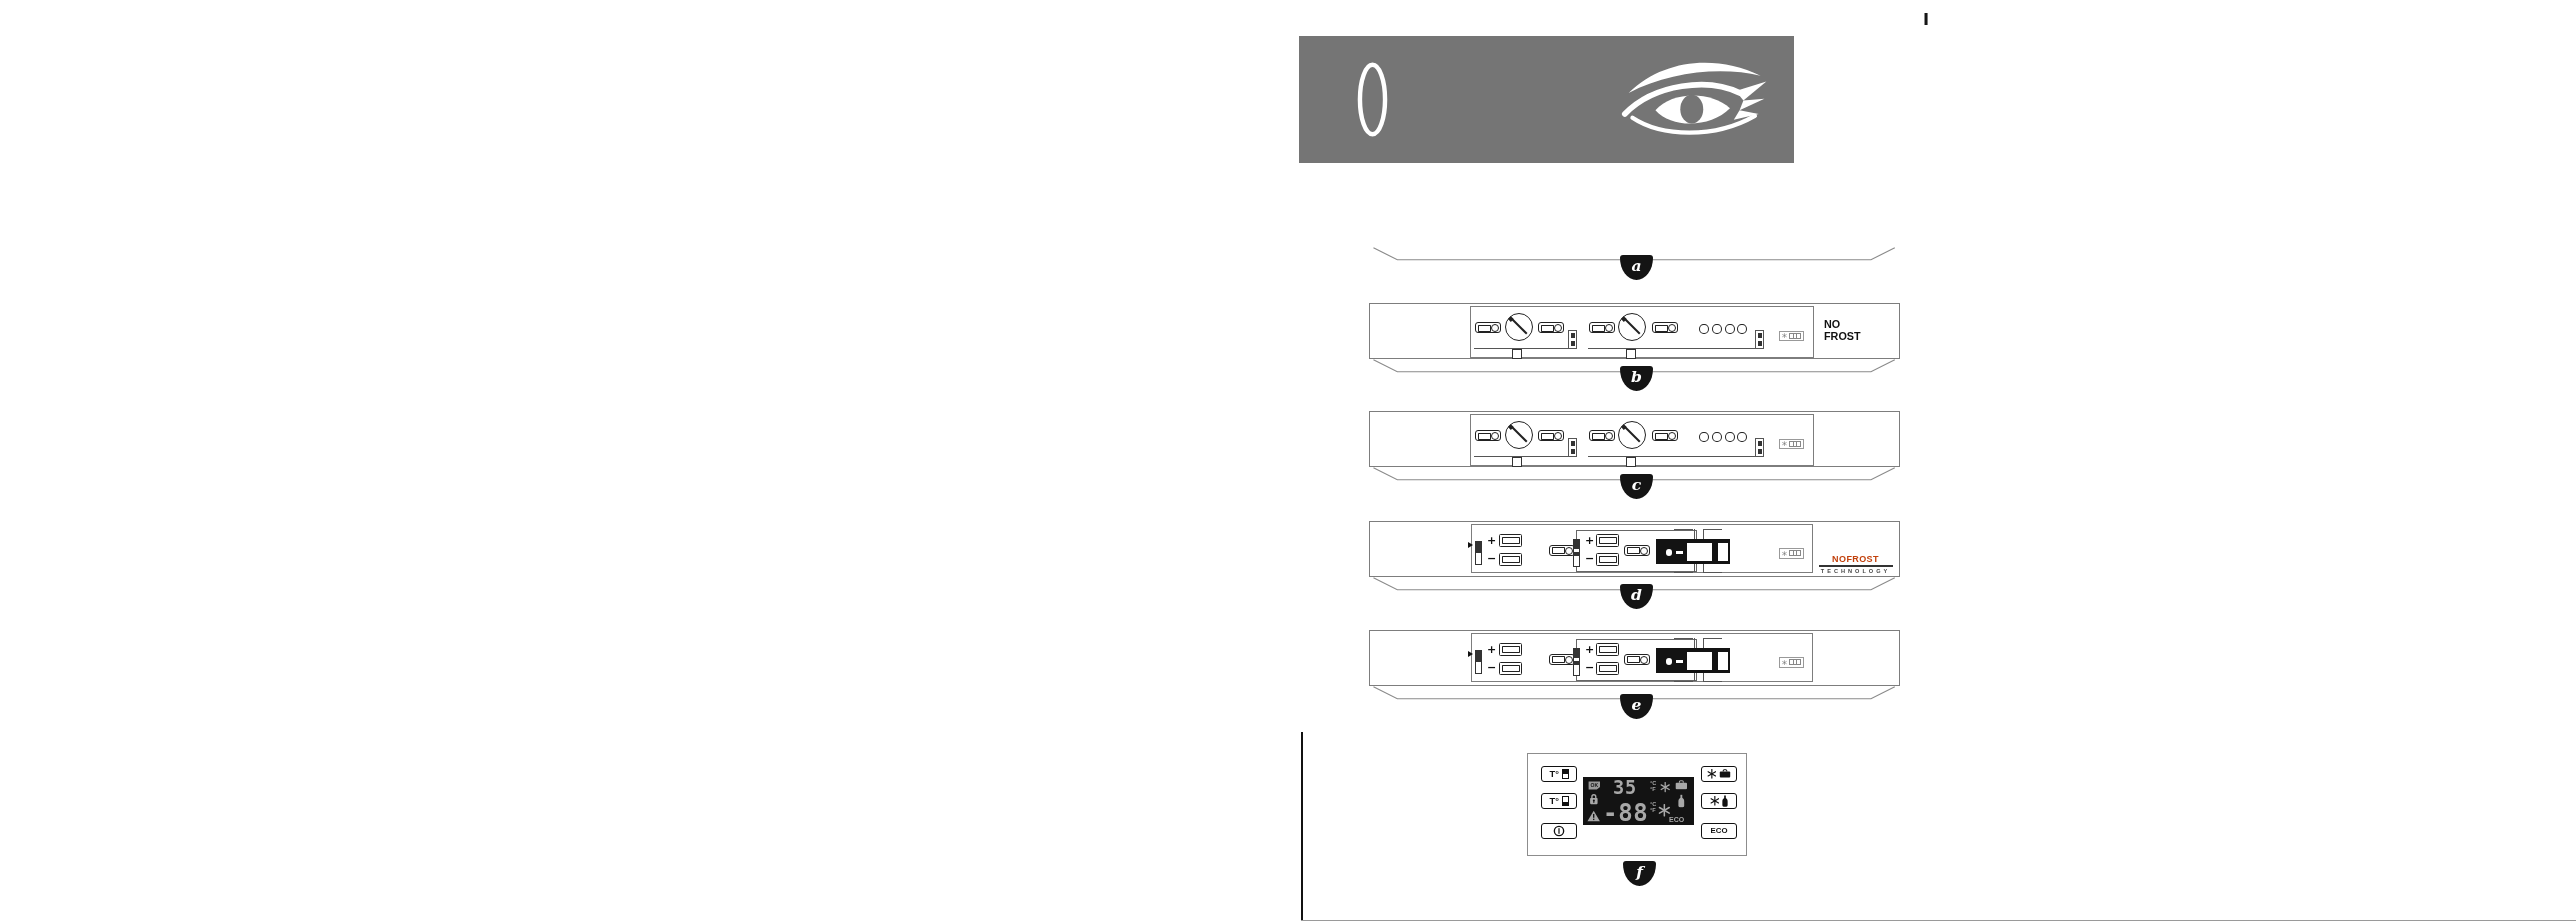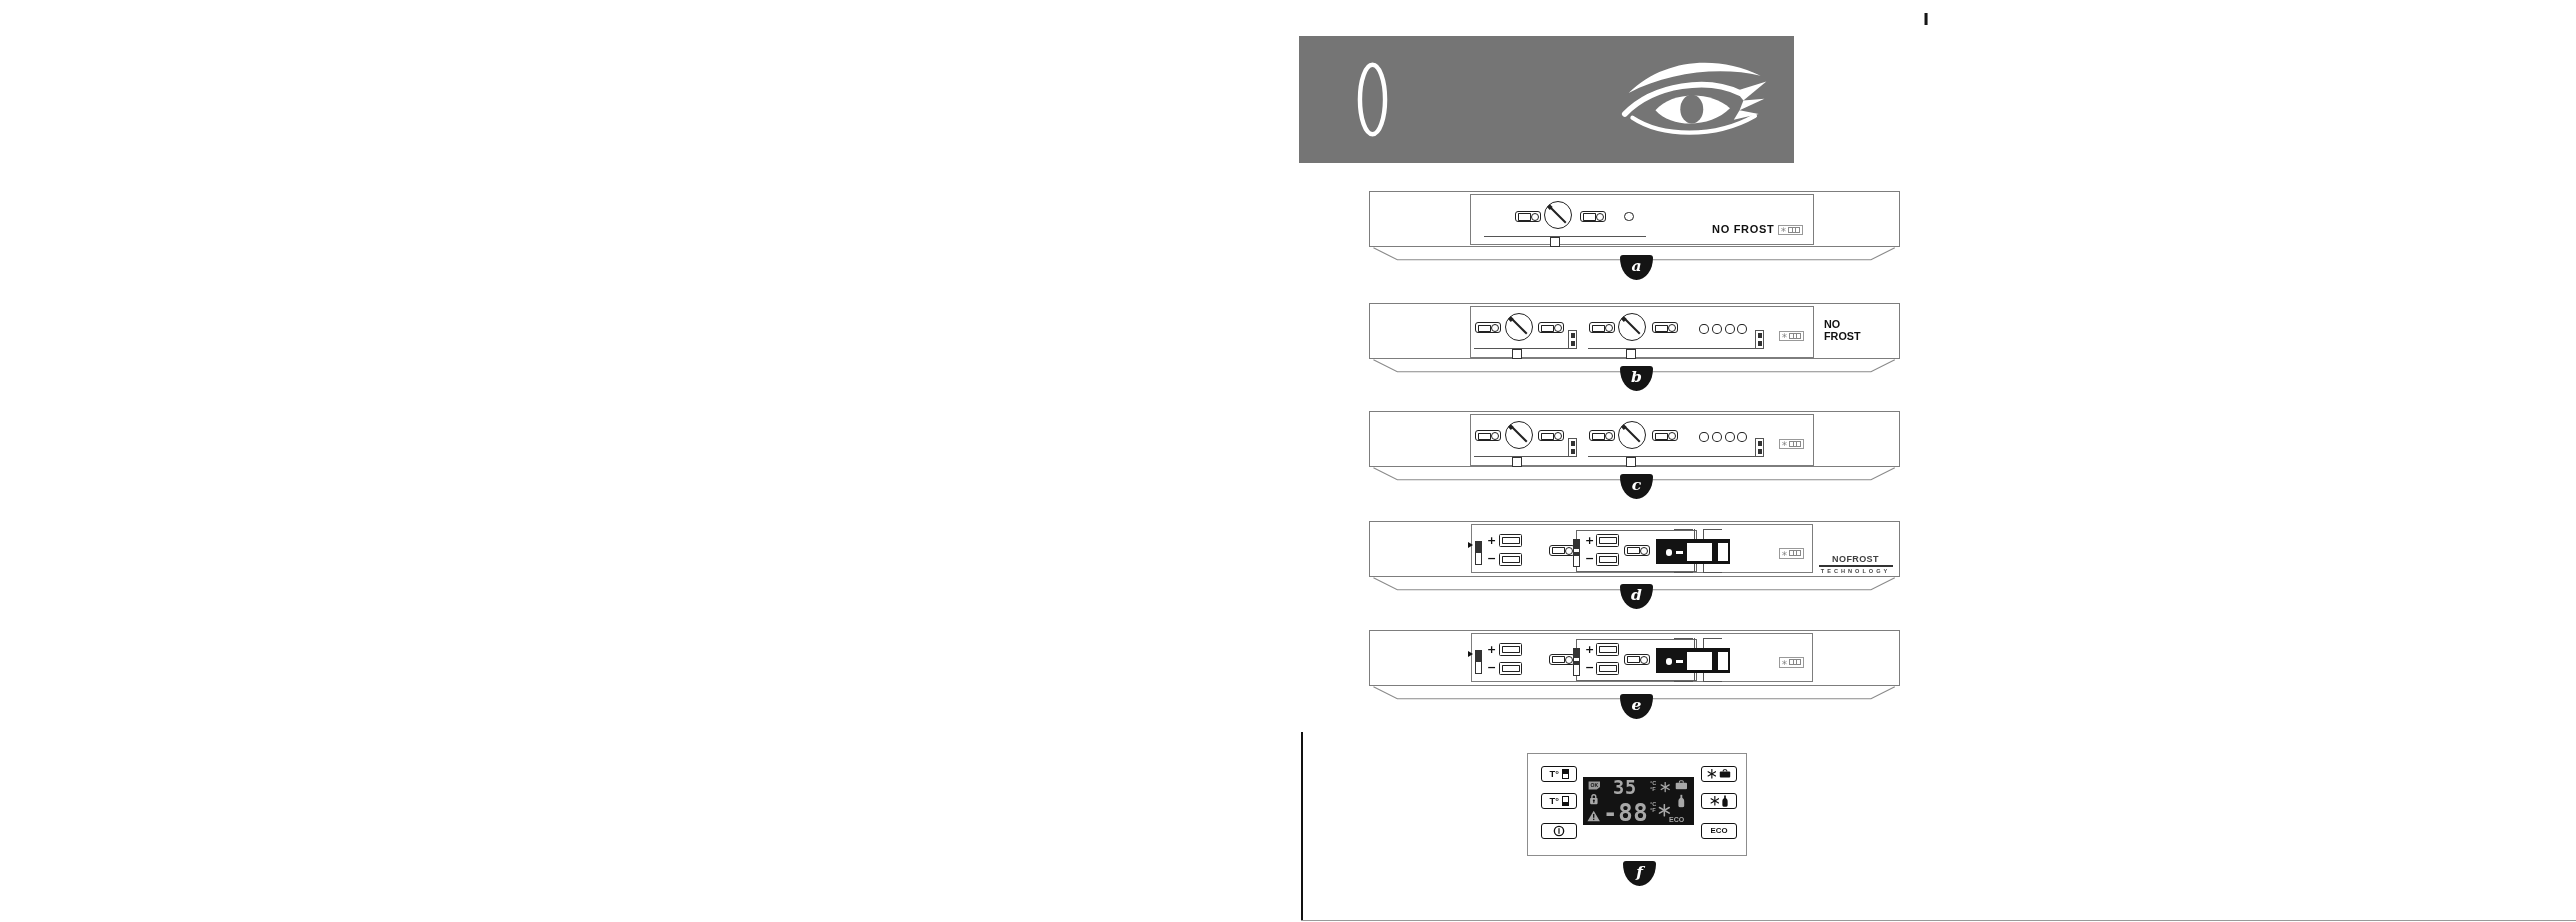--- a/index.html
+++ b/index.html
@@ -35,21 +35,21 @@
 .snowb .cells{width:12.7px;height:6px;border:0.9px solid #888;
  background:linear-gradient(90deg,#fff 30%,#888 30% 38%,#fff 38% 62%,#888 62% 70%,#fff 70%)}
 .mkh{position:absolute;height:1.1px;background:#555}
 .mkv{position:absolute;width:1.1px;background:#555}
 .disp{position:absolute;background:#131313}
 .marker{position:absolute;width:33px;height:25px;background:#141414;color:#fff;text-align:center;
  border-radius:3px 3px 50% 50%/3px 3px 88% 88%;font:italic bold 15.6px "DejaVu Serif",serif;line-height:22px}
 .nofrost-inline{position:absolute;font:bold 11px "Liberation Sans",sans-serif;letter-spacing:0.7px;color:#111}
 .nofrost-2l{position:absolute;font:bold 10.8px "Liberation Sans",sans-serif;line-height:12.3px;color:#111;white-space:pre-line}
 .brand{position:absolute;width:77px;text-align:center}
-.brand .t{font:bold 12.3px "Liberation Sans",sans-serif;font-variant-caps:all-small-caps;letter-spacing:0.4px;color:#404040;line-height:12.7px}
+.brand .t{font:bold 12.3px "Liberation Sans",sans-serif;font-variant-caps:all-small-caps;letter-spacing:0.4px;color:#c2410c;line-height:12.7px}
 .brand .ln{height:1.2px;background:#333;margin:0.7px 1.5px 1.5px}
 .brand .s{font:bold 5.6px "Liberation Sans",sans-serif;letter-spacing:3px;color:#444}
 
 .fbtn{position:absolute;width:36px;height:15.6px;border:1.5px solid #111;border-radius:3px;background:#fff;
  display:flex;align-items:center;justify-content:center;gap:3px;font:bold 9.3px "Liberation Sans",sans-serif}
 .seg{position:absolute;font-family:"DejaVu Sans Mono",monospace;font-weight:bold;color:#a8a8a8;line-height:1;letter-spacing:0.7px}
 .gtxt{position:absolute;color:#a8a8a8;font-weight:bold;line-height:1}
 .fr-ic{width:7.4px;height:10.4px;border:1.2px solid #111}
 .fr-top{background:linear-gradient(#111 0 55%,#fff 55%)}
 .fr-bot{background:linear-gradient(#fff 0 62%,#111 62%)}
@@ -105,37 +105,20 @@
       <path d="M128,48 L150,46 L124,58 Z" fill="#fff"></path>
       <path d="M124,58 L144,62 L118,68 Z" fill="#fff"></path>
       <path d="M12,66 C42,86 98,88 140,64" fill="none" stroke="#fff" stroke-width="4.5" stroke-linecap="round"></path>
       <path d="M36,58 C54,38 94,38 114,56 C94,76 54,78 36,58 Z" fill="#fff"></path>
       <ellipse cx="74" cy="57" rx="12" ry="15" fill="#757575"></ellipse>
     </svg>
   </div>
 
   <div class="abs" style="left:1923px;top:10.4px;font:bold 16.4px 'DejaVu Sans',sans-serif;color:#161616">I</div>
 
-  <div class="panel" style="left:1369px;top:191px">
-    <div class="inner" style="left:100px;top:1.5px;width:344px;height:51px">
-      <div class="led" style="left:44px;top:16.4px"></div>
-      <div class="knob" style="left:73px;top:6.7px"></div>
-      <div class="led" style="left:109px;top:16.4px"></div>
-      <div class="lamp" style="left:153px;top:17px"></div>
-      <div class="hln" style="left:13.4px;top:41px;width:162px"></div>
-      <div class="ssq" style="left:79px;top:42px"></div>
-      <div class="nofrost-inline" style="left:241px;top:28px">NO FROST</div>
-      <div class="snowb" style="left:307px;top:30px">
-        <svg class="ic" width="5.2" height="5.2" viewBox="0 0 14 14" style="color:#777">
-            <use href="#snow"></use>
-          </svg>
-        <div class="cells"></div>
-      </div>
-    </div>
-  </div>
   <svg class="shadow" style="left:1369px;top:247px" viewBox="0 0 713 20" width="531" height="15">
     <polyline points="6,1 38,17 674,17 706,1" fill="none" stroke="#8a8a8a" stroke-width="1.5"></polyline>
   </svg>
   <div class="marker" style="left:1620px;top:255px">a</div>
 
   <div class="panel" style="left:1369px;top:303px">
     <div class="inner" style="left:100px;top:1.5px;width:344px;height:52px">
       <div class="led" style="left:3.7px;top:15.6px"></div>
       <div class="knob" style="left:34px;top:6px"></div>
       <div class="led" style="left:67px;top:15.6px"></div>

